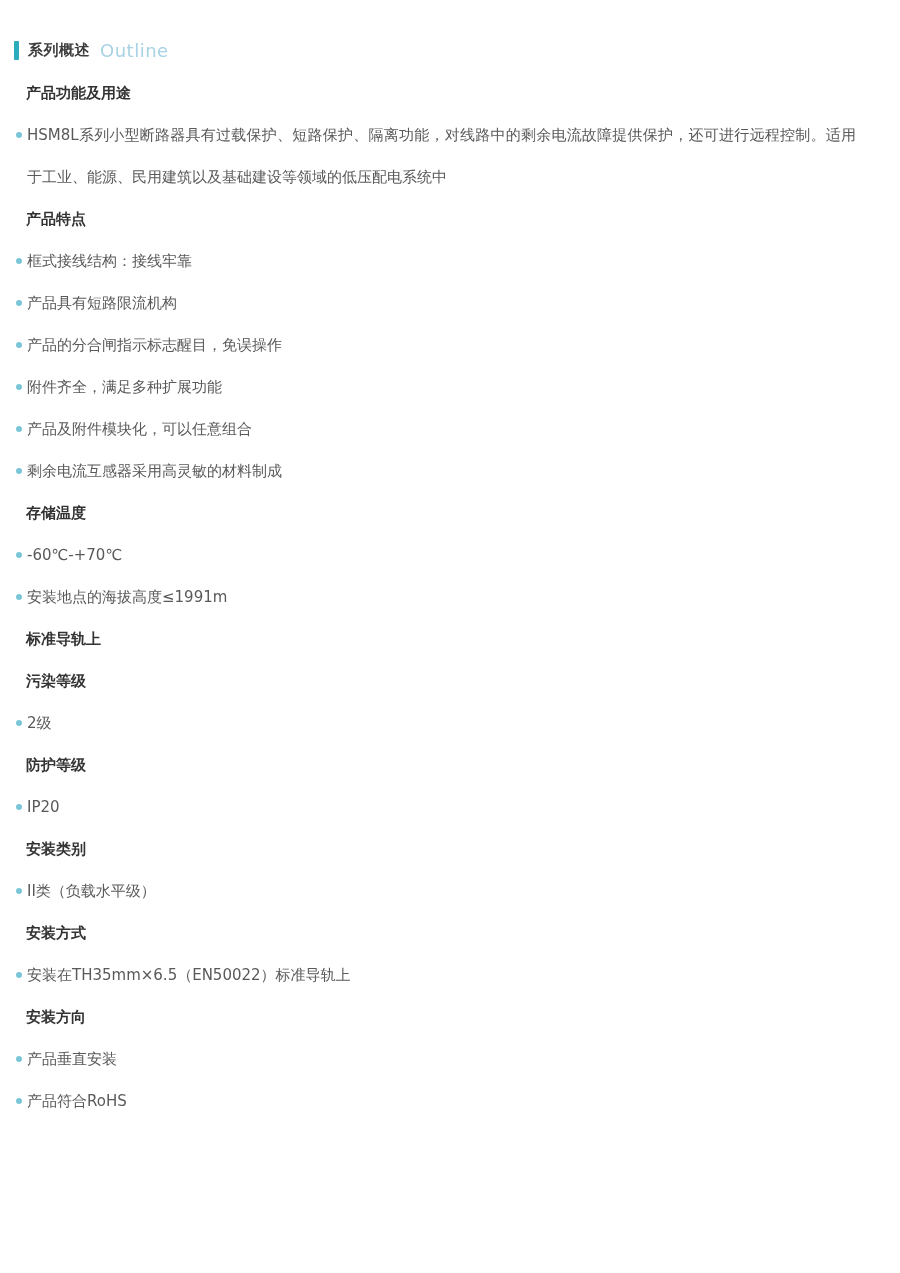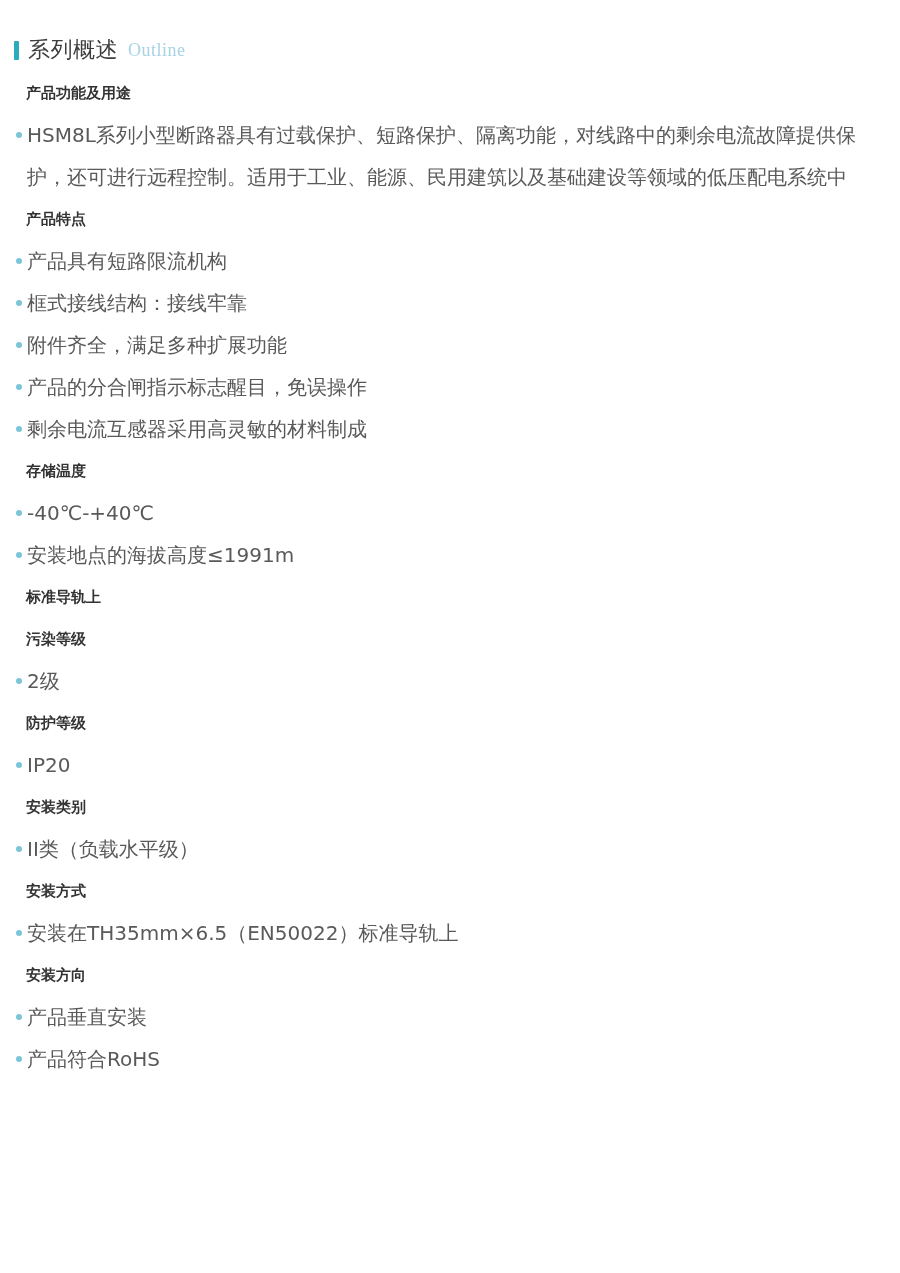--- a/index.html
+++ b/index.html
@@ -22,22 +22,22 @@
     margin: 39px 0 0 14px;
     height: 22px;
   }
   .accent-bar {
     width: 5px;
     height: 19px;
     margin-right: 9px;
     border-radius: 1px;
   }
   .title-cn {
-    font-size: 22px;
-    font-weight: 400;
+    font-size: 15px;
+    font-weight: 700;
     color: #3d3d3d;
     letter-spacing: 0.5px;
   }
   .title-en {
     font-size: 18px;
     font-weight: 400;
     margin-left: 10px;
     letter-spacing: 0.5px;
   }
   .sections {
@@ -46,21 +46,21 @@
   .section-heading {
     font-size: 15px;
     font-weight: bold;
     color: #333333;
     line-height: 42px;
     padding-left: 26px;
     padding-right: 44px;
   }
   .item {
     position: relative;
-    font-size: 20px;
+    font-size: 15px;
     color: #595959;
     line-height: 42px;
     padding-left: 27px;
     padding-right: 44px;
     text-align: justify;
   }
   .bullet {
     position: absolute;
     left: 16px;
     top: 18px;
@@ -69,33 +69,34 @@
     border-radius: 50%;
   }
 </style>
 </head>
 <body>
 
 <div class="doc">
   <div class="doc-title">
     <span class="accent-bar" style="background: rgb(42, 172, 189);"></span>
     <span class="title-cn">系列概述</span>
-    <span class="title-en" style="color: rgb(167, 210, 228); font-family: Liberation Serif, serif;">Outline</span>
+    <span class="title-en" style="color: rgb(167, 210, 228);">Outline</span>
   </div>
   <div class="sections" id="sections">
       <div class="section-heading">产品功能及用途</div>
       <div class="item"><span class="bullet" style="background: rgb(122, 198, 216);"></span><span>HSM8L系列小型断路器具有过载保护、短路保护、隔离功能，对线路中的剩余电流故障提供保护，还可进行远程控制。适用于工业、能源、民用建筑以及基础建设等领域的低压配电系统中</span></div>
       <div class="section-heading">产品特点</div>
+      <div class="item"><span class="bullet" style="background: rgb(122, 198, 216);"></span><span>框式接线结构：接线牢靠</span></div>
       <div class="item"><span class="bullet" style="background: rgb(122, 198, 216);"></span><span>产品具有短路限流机构</span></div>
-      <div class="item"><span class="bullet" style="background: rgb(122, 198, 216);"></span><span>框式接线结构：接线牢靠</span></div>
+      <div class="item"><span class="bullet" style="background: rgb(122, 198, 216);"></span><span>产品的分合闸指示标志醒目，免误操作</span></div>
       <div class="item"><span class="bullet" style="background: rgb(122, 198, 216);"></span><span>附件齐全，满足多种扩展功能</span></div>
-      <div class="item"><span class="bullet" style="background: rgb(122, 198, 216);"></span><span>产品的分合闸指示标志醒目，免误操作</span></div>
+      <div class="item"><span class="bullet" style="background: rgb(122, 198, 216);"></span><span>产品及附件模块化，可以任意组合</span></div>
       <div class="item"><span class="bullet" style="background: rgb(122, 198, 216);"></span><span>剩余电流互感器采用高灵敏的材料制成</span></div>
       <div class="section-heading">存储温度</div>
-      <div class="item"><span class="bullet" style="background: rgb(122, 198, 216);"></span><span>-40℃-+40℃</span></div>
+      <div class="item"><span class="bullet" style="background: rgb(122, 198, 216);"></span><span>-60℃-+70℃</span></div>
       <div class="item"><span class="bullet" style="background: rgb(122, 198, 216);"></span><span>安装地点的海拔高度≤1991m</span></div>
       <div class="section-heading">标准导轨上</div>
       <div class="section-heading">污染等级</div>
       <div class="item"><span class="bullet" style="background: rgb(122, 198, 216);"></span><span>2级</span></div>
       <div class="section-heading">防护等级</div>
       <div class="item"><span class="bullet" style="background: rgb(122, 198, 216);"></span><span>IP20</span></div>
       <div class="section-heading">安装类别</div>
       <div class="item"><span class="bullet" style="background: rgb(122, 198, 216);"></span><span>II类（负载水平级）</span></div>
       <div class="section-heading">安装方式</div>
       <div class="item"><span class="bullet" style="background: rgb(122, 198, 216);"></span><span>安装在TH35mm×6.5（EN50022）标准导轨上</span></div>

